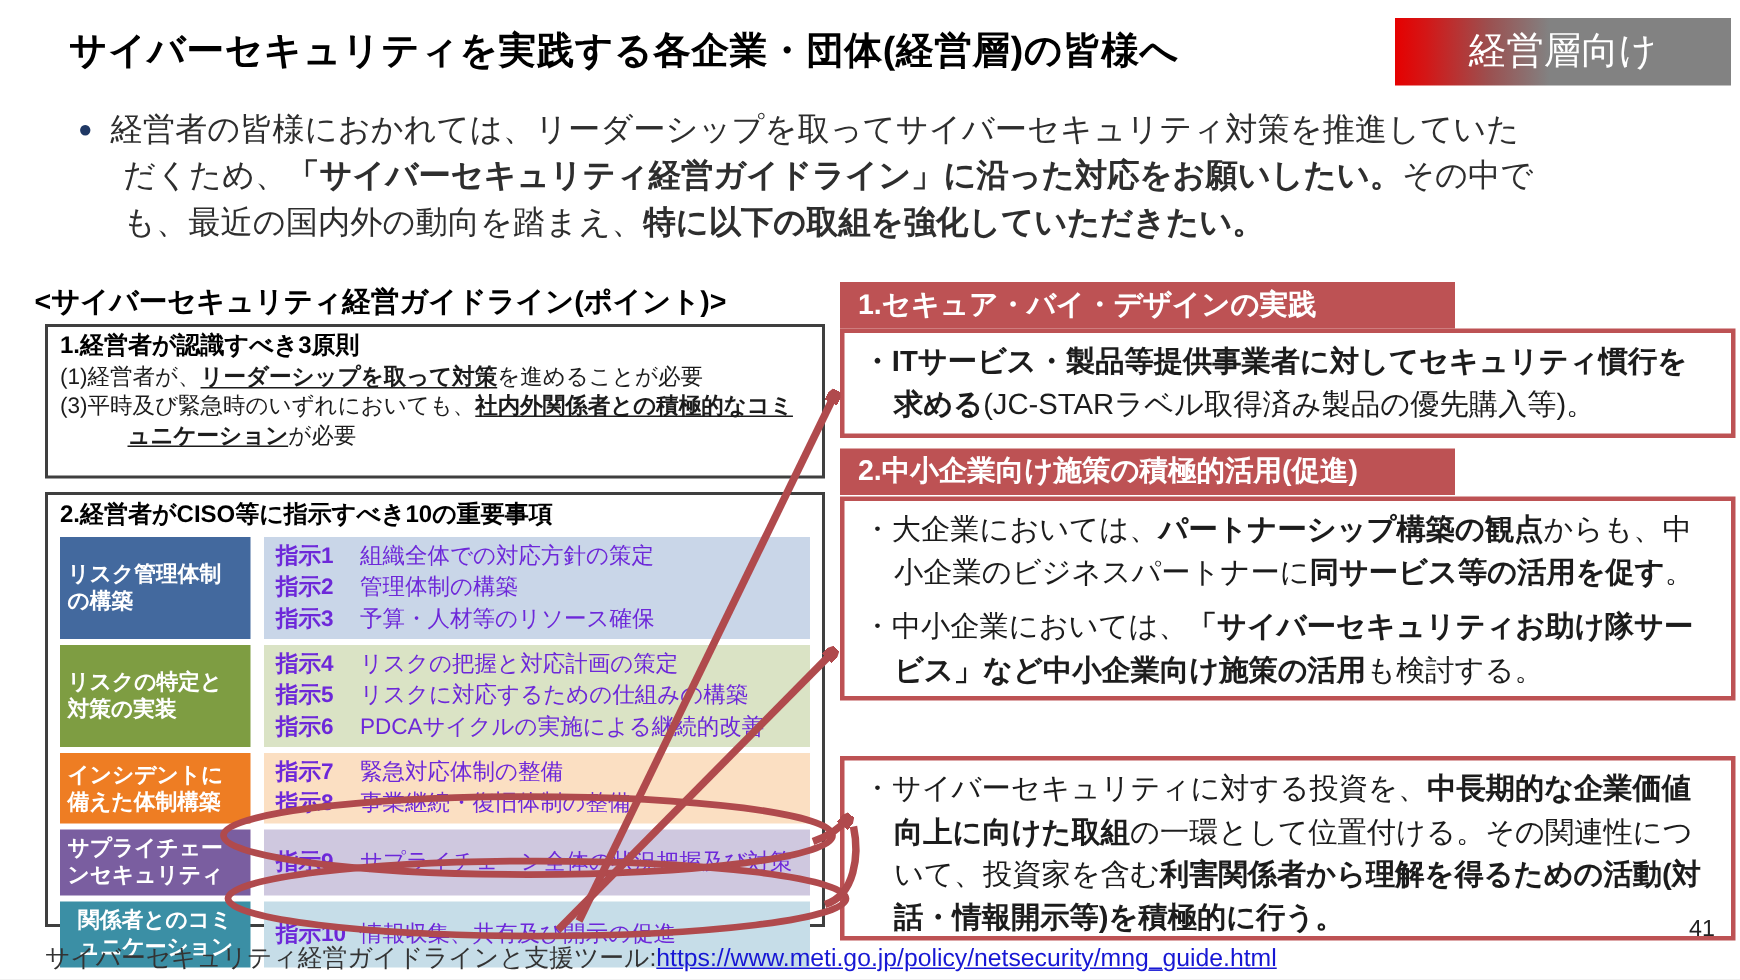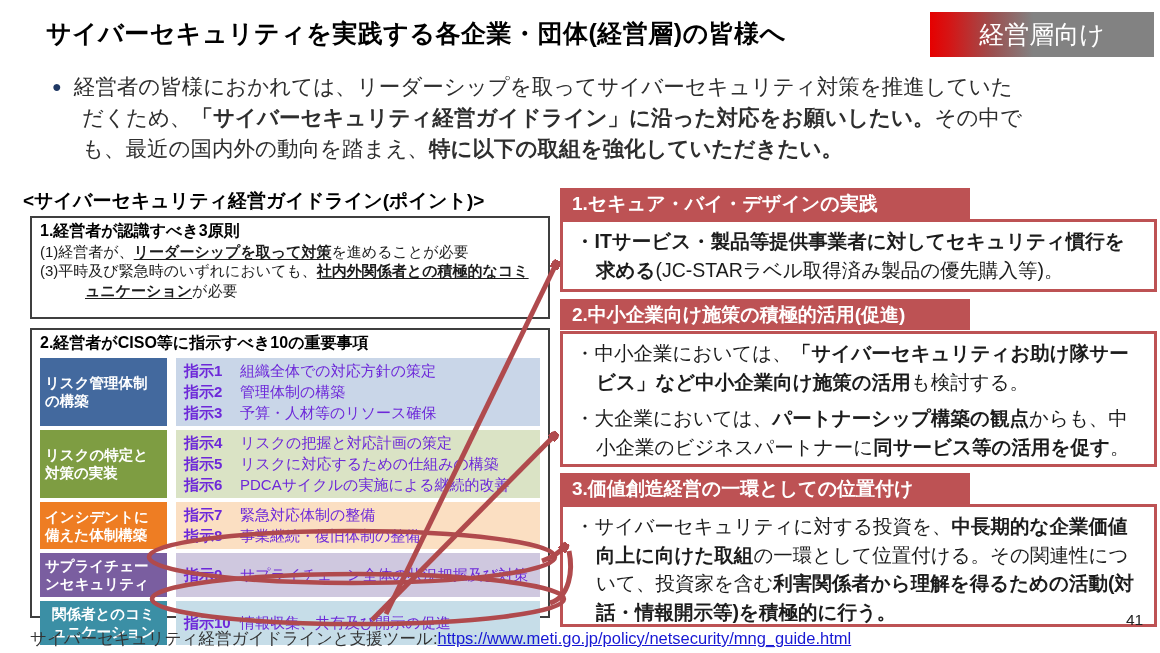--- a/index.html
+++ b/index.html
@@ -164,25 +164,24 @@
     </div>
   </div>
 
   <div class="sec-header s1h">1.セキュア・バイ・デザインの実践</div>
   <div class="sec-body s1b">
     <div class="sec-bullet"><span class="b">・ITサービス・製品等提供事業者に対してセキュリティ慣行を求める</span><span>(JC-STARラベル取得済み製品の優先購入等)。</span></div>
   </div>
 
   <div class="sec-header s2h">2.中小企業向け施策の積極的活用(促進)</div>
   <div class="sec-body s2b">
+    <div class="sec-bullet"><span>・大企業においては、</span><span class="b">パートナーシップ構築の観点</span><span>からも、中小企業のビジネスパートナーに</span><span class="b">同サービス等の活用を促す</span><span>。</span></div>
     <div class="sec-bullet"><span>・中小企業においては、</span><span class="b">「サイバーセキュリティお助け隊サービス」など中小企業向け施策の活用</span><span>も検討する。</span></div>
-    <div class="sec-bullet"><span>・大企業においては、</span><span class="b">パートナーシップ構築の観点</span><span>からも、中小企業のビジネスパートナーに</span><span class="b">同サービス等の活用を促す</span><span>。</span></div>
-  </div>
-
-  <div class="sec-header s3h">3.価値創造経営の一環としての位置付け</div>
+  </div>
+
   <div class="sec-body s3b">
     <div class="sec-bullet"><span>・サイバーセキュリティに対する投資を、</span><span class="b">中長期的な企業価値向上に向けた取組</span><span>の一環として位置付ける。その関連性について、投資家を含む</span><span class="b">利害関係者から理解を得るための活動(対話・情報開示等)を積極的に行う。</span></div>
   </div>
 
   <svg class="overlay" width="1160" height="653" viewBox="0 0 1160 653">
     <defs>
       <marker id="ah" markerWidth="9" markerHeight="9" refX="7" refY="4.5" orient="auto" markerUnits="userSpaceOnUse">
         <path d="M0,0 L9,4.5 L0,9 z" fill="#b04a4d"></path>
       </marker>
     </defs>

